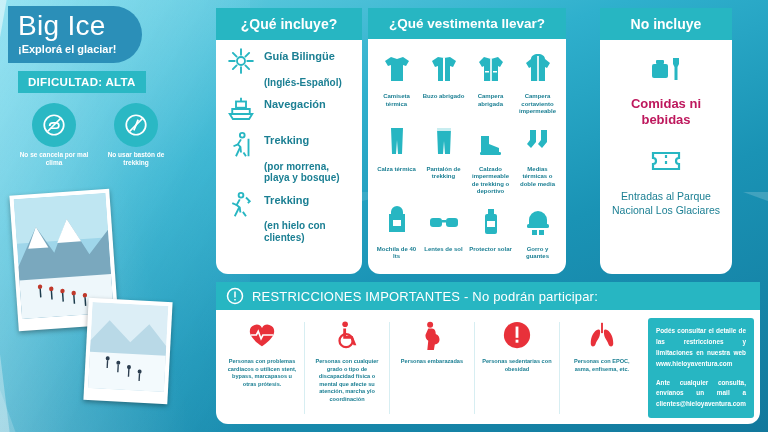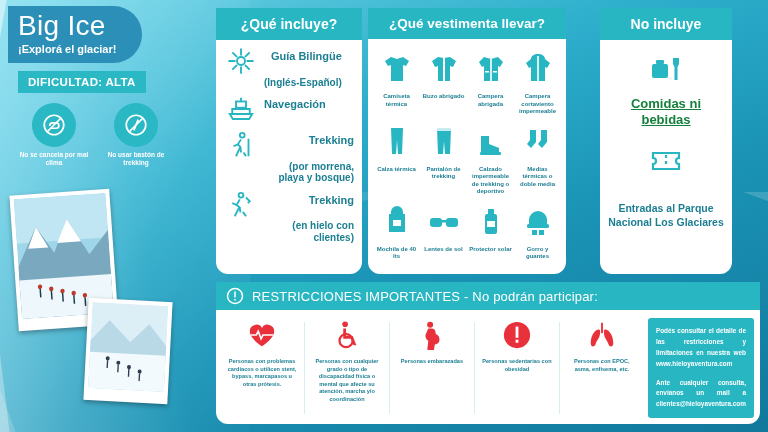--- a/index.html
+++ b/index.html
@@ -84,40 +84,40 @@
 
   
   #col-incluye { left:216px; top:8px; width:146px; height:266px; }
   #col-vestimenta { left:368px; top:8px; width:198px; height:266px; }
   #col-noincluye { left:600px; top:8px; width:132px; height:266px; }
 
   .col-head { font-size:14px; padding:8px 4px; }
   #col-vestimenta .col-head { font-size:13.5px; }
   #col-noincluye .col-head { font-size:14px; }
 
-  .incl-row { display:flex; align-items:flex-start; gap:8px; padding:6px 8px 0 10px;text-align:right; }
+  .incl-row { display:flex; align-items:flex-start; gap:8px; padding:6px 8px 0 10px; }
   .incl-ico { width:30px; height:30px; flex:none; color:#27b6c2; }
   .incl-text { color:#1b7f93; font-size:11px; font-weight:bold; line-height:1.15; padding-top:4px;}
   .incl-text .sm { display:block; font-size:10px; font-weight:bold; color:#1b7f93; margin-top:14px; }
 
   
   .cloth-grid {
     display:grid; grid-template-columns:repeat(4,1fr);
     gap:4px 2px; padding:8px 6px 0 6px;
   }
   .cloth { text-align:center; }
   .cloth .ic { height:42px; display:flex; align-items:flex-end; justify-content:center; }
   .cloth .lbl { font-size:6px; font-weight:bold; color:#1b7f93; line-height:1.25; margin-top:4px; }
 
   
   .ni-block { text-align:center; padding:4px 8px; }
   .ni-ico { margin:6px auto 2px auto; width:40px; height:40px; color:#27b6c2; }
-  .ni-title { color:#15803d; font-size:13px; font-weight:bold; line-height:1.2;text-decoration:underline; }
+  .ni-title { color:#be185d; font-size:13px; font-weight:bold; line-height:1.2; }
   .ni-sub { color:#1b7f93; font-size:9.5px; font-weight:bold; line-height:1.35; margin-top:5px; }
-  .ni-title2 { color:#1b7f93; font-size:10.5px; font-weight:bold; line-height:1.35; margin-top:14px; }
+  .ni-title2 { color:#1b7f93; font-size:10.5px; font-weight:normal; line-height:1.35; margin-top:2px; }
 
   
   #restr { left:216px; top:282px; width:544px; height:142px; }
   #restr-head {
     display:flex; align-items:center; gap:8px;
     background:#27b6c2; color:#fff; padding:5px 10px;
   }
   #restr-head .t { font-size:13px; font-weight:normal; letter-spacing:.2px;}
   .excl-wrap { display:flex; padding:8px 6px 0 8px; gap:4px; }
   .excl { width:88px; text-align:center; }

